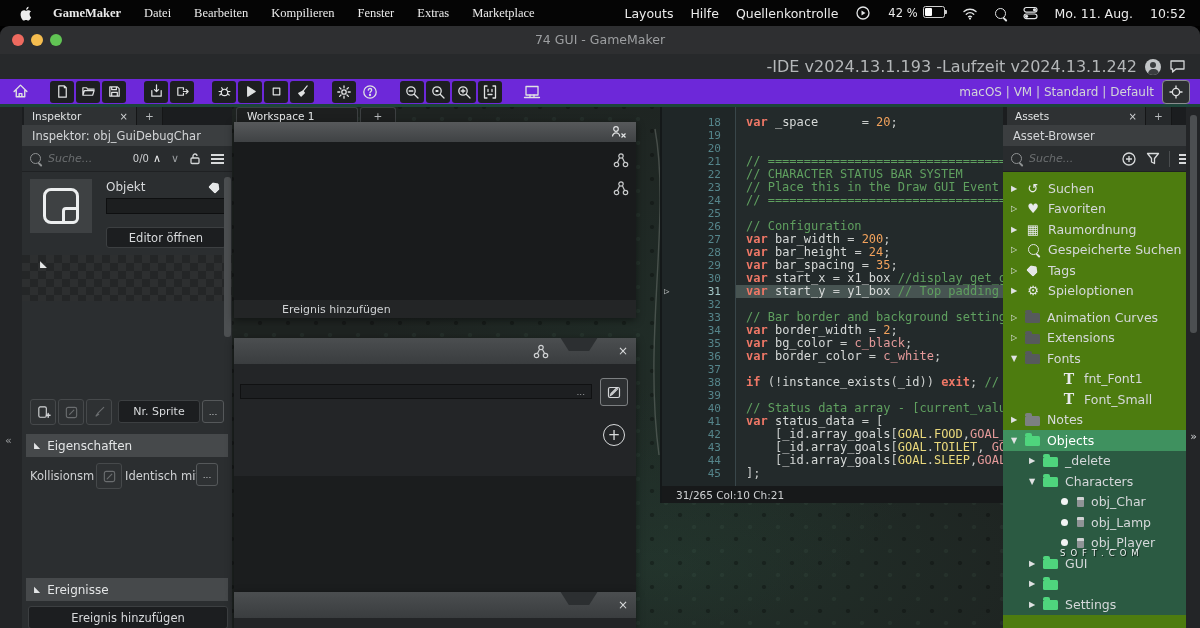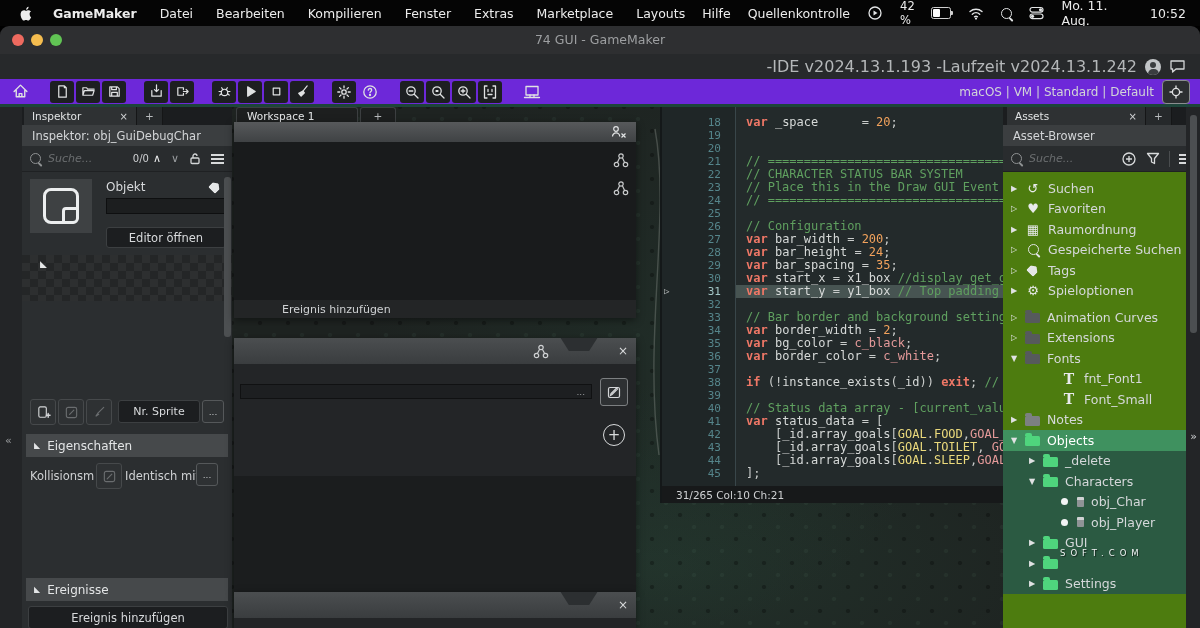--- a/index.html
+++ b/index.html
@@ -7,23 +7,23 @@
     font-family:"DejaVu Sans","Liberation Sans",sans-serif;color:#d6d8da;
     -webkit-font-smoothing:antialiased;}
   .abs{position:absolute;}
   .nosel{user-select:none;}
 
   
   #menubar{position:absolute;left:0;top:0;width:1200px;height:26px;background:#050505;
     display:flex;align-items:center;font-size:12.5px;color:#ececec;}
   .mb-item{margin-right:23px;white-space:nowrap;}
   .mb-item.bold{font-weight:bold;}
-  #mb-left{display:flex;align-items:center;margin-left:20px;flex:1;}
+  #mb-left{display:flex;align-items:center;margin-left:20px;flex:1;font-family:Liberation Serif, serif;}
   #mb-right{display:flex;align-items:center;gap:17px;margin-right:14px;}
-  .mb-ic{display:inline-flex;align-items:center;}
+  .mb-ic{display:inline-flex;align-items:flex-start;}
   .battery{position:relative;width:20px;height:10px;border:1px solid #cfcfcf;border-radius:2.5px;}
   .battery::after{content:"";position:absolute;right:-3px;top:2.5px;width:2px;height:4px;background:#cfcfcf;border-radius:0 1px 1px 0;}
   .battery .lvl{position:absolute;left:1px;top:1px;bottom:1px;width:7px;background:#fff;border-radius:1px;}
   .mag{position:relative;width:9px;height:9px;border:1.6px solid #e2e4e5;border-radius:50%;display:inline-block;}
   .mag::after{content:"";position:absolute;left:8px;top:8px;width:5px;height:1.8px;background:#e2e4e5;transform:rotate(45deg);transform-origin:0 0;border-radius:1px;}
 
   
   #titlebar{position:absolute;left:0;top:26px;width:1200px;height:28px;background:#2e2f31;
     border-radius:9px 9px 0 0;border-bottom:1px solid #1c1d1e;}
   .light{position:absolute;top:8px;width:12px;height:12px;border-radius:50%;}
@@ -695,20 +695,28 @@
               <span class="objthumb"></span>
             </span>
             <span class="lbl">obj_Char</span>
           </div>
           <div class="arow green" style="padding-left: 44px;">
             <span class="arr"></span>
             <span style="display: inline-flex; align-items: center;">
               <span class="objdot"></span>
               <span class="objthumb"></span>
             </span>
+            <span class="lbl">obj_Lamp</span>
+          </div>
+          <div class="arow green" style="padding-left: 44px;">
+            <span class="arr"></span>
+            <span style="display: inline-flex; align-items: center;">
+              <span class="objdot"></span>
+              <span class="objthumb"></span>
+            </span>
             <span class="lbl">obj_Player</span>
           </div>
           <div class="arow green" style="padding-left: 26px;">
             <span class="arr">▶</span>
             <span class="fold folder-green"></span>
             <span class="lbl">GUI</span>
           </div>
           <div class="arow green" style="padding-left: 26px;">
             <span class="arr">▶</span>
             <span class="fold folder-green"></span>

